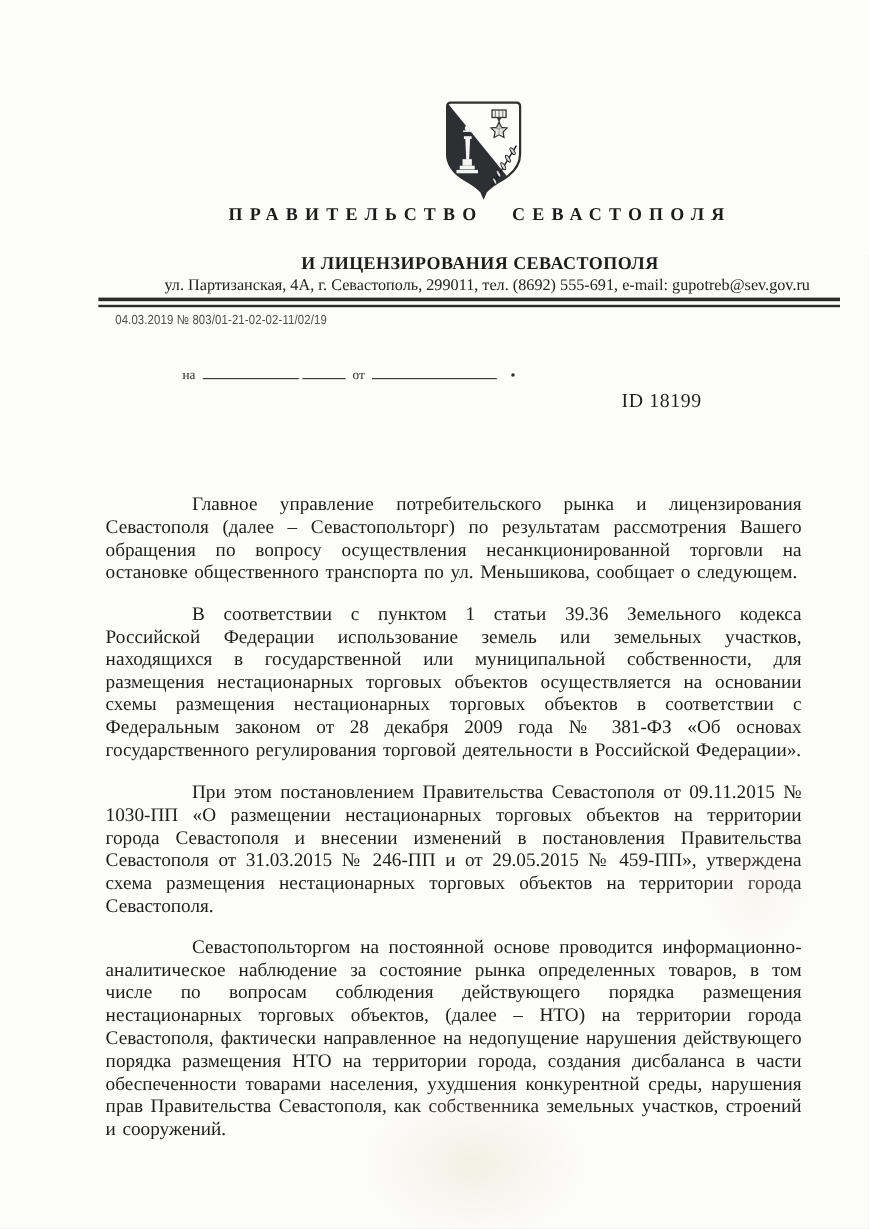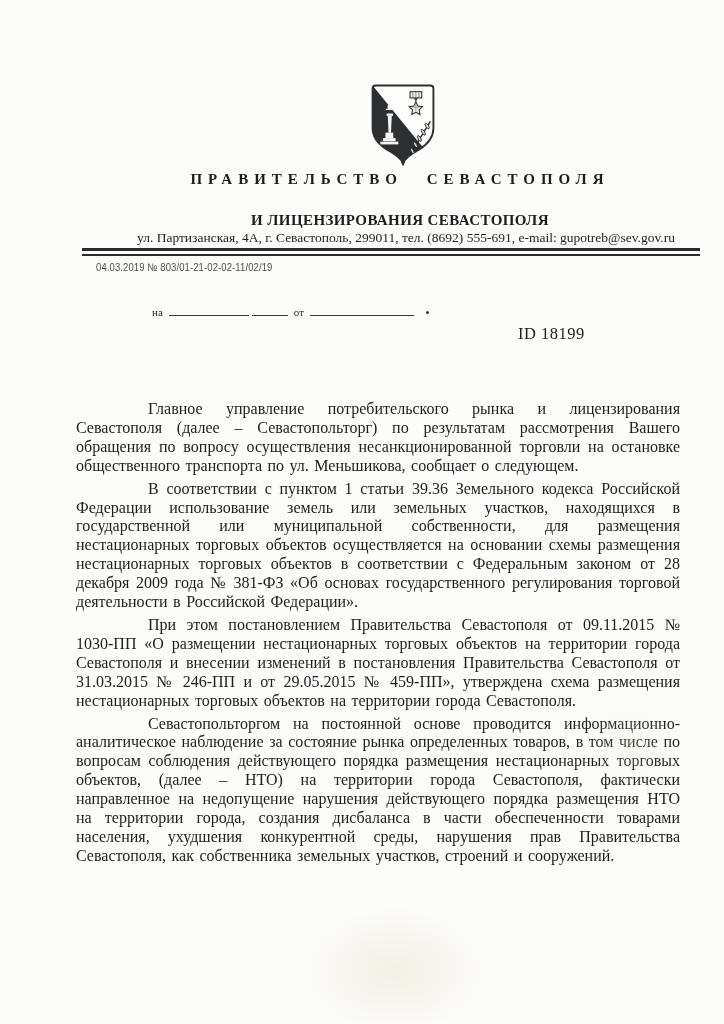--- a/index.html
+++ b/index.html
@@ -51,21 +51,21 @@
   .stray-dot{display:inline-block;width:3px;height:3px;background:#333;border-radius:50%;
              margin-left:12px;vertical-align:2px;}
 
   .docid{position:absolute;left:518px;top:324px;font-size:16.5px;color:#1f1f1f;letter-spacing:0.5px;}
 
   .body{
     position:absolute;left:72px;top:396px;width:612px;
     font-size:16px;line-height:18.9px;text-align:justify;
     color:#1d1d1d;
   }
-  .body p{margin:4px;text-indent:72px;word-spacing:1.5px;}
+  .body p{margin:16px;text-indent:72px;word-spacing:1.5px;}
 </style>
 </head>
 <body>
 
 <div class="page">
 
   <div class="emblem">
     <svg viewBox="0 0 100 112" width="78" height="92">
       <defs>
         <clipPath id="shieldClip">

